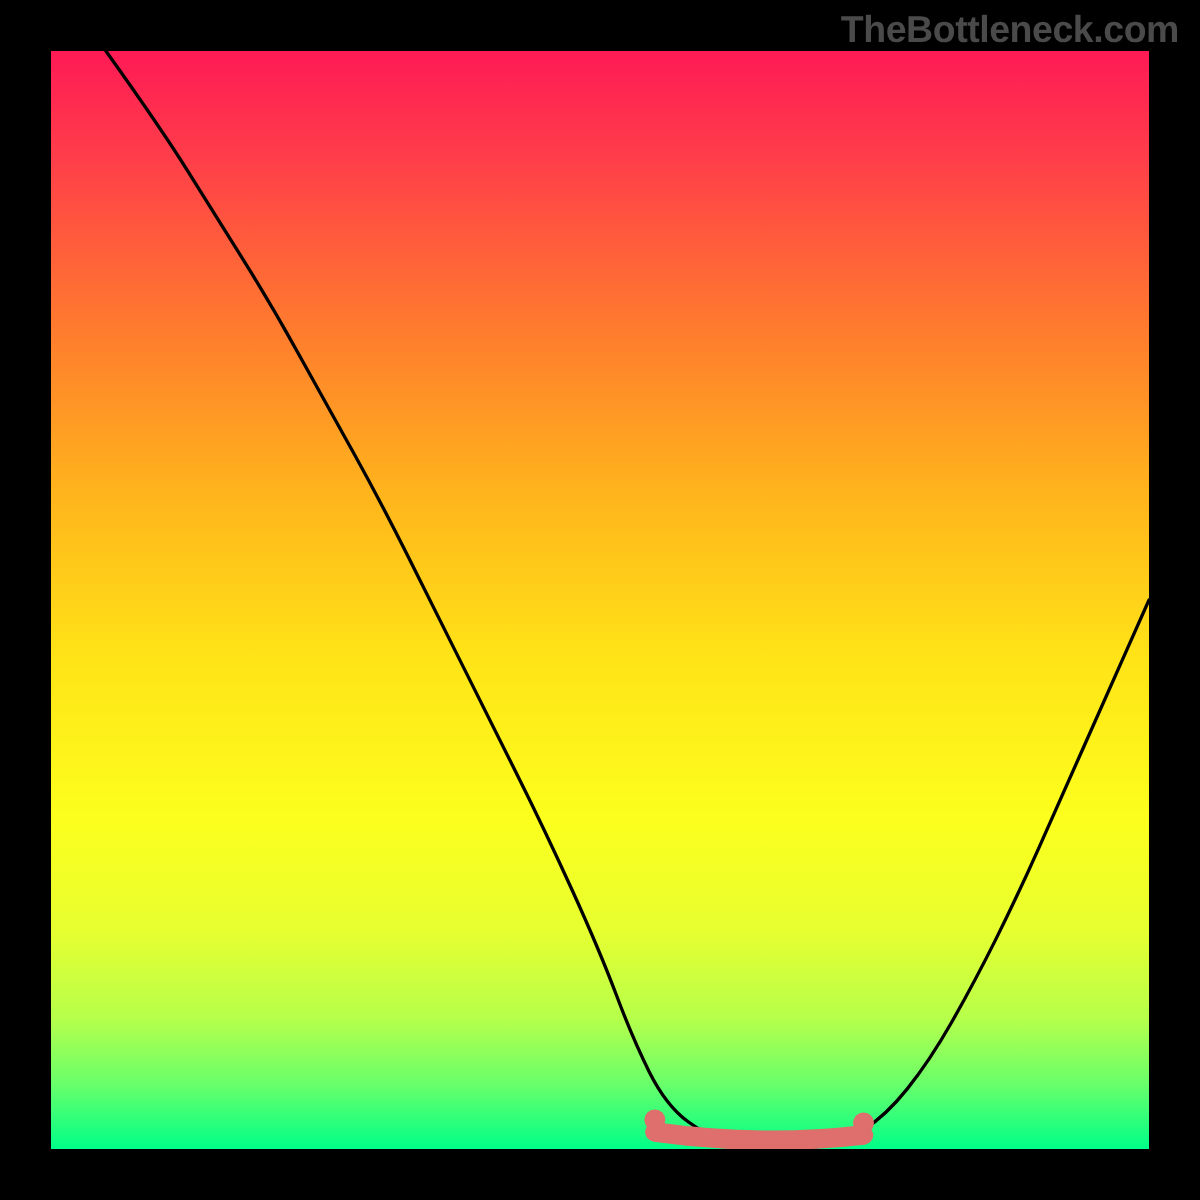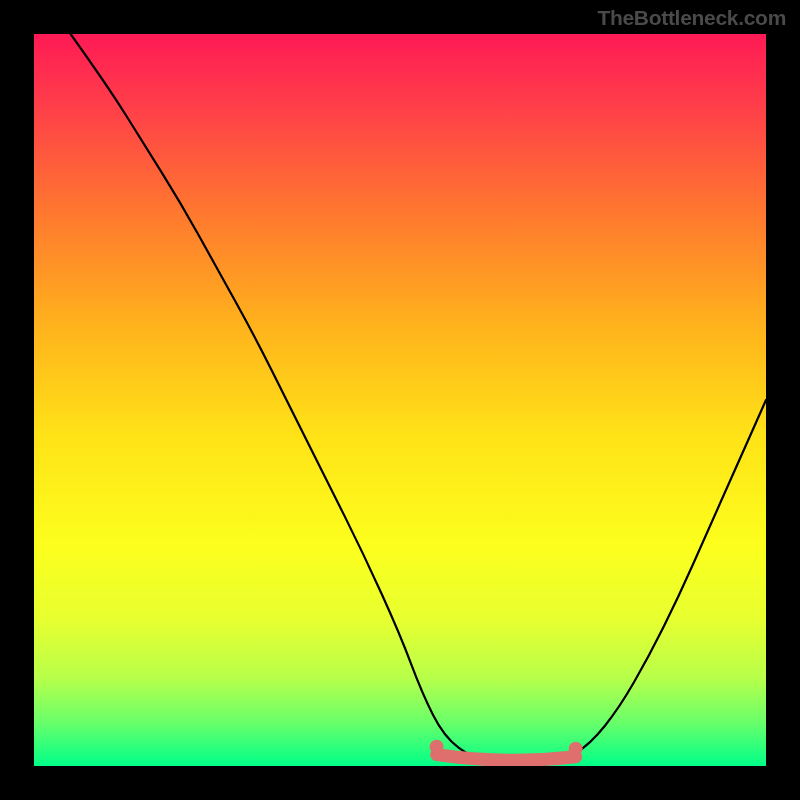--- a/index.html
+++ b/index.html
@@ -9,21 +9,21 @@
     height: 800px;
     background: #000;
     position: relative;
     font-family: Arial, Helvetica, sans-serif;
   }
   .watermark {
     position: absolute;
     top: 6px;
     right: 14px;
     color: #4a4a4a;
-    font-size: 21px;
+    font-size: 25px;
     font-weight: bold;
     letter-spacing: -0.3px;
   }
   .plot-frame {
     position: absolute;
     top: 34px;
     left: 34px;
     width: 732px;
     height: 732px;
     background: #000;

